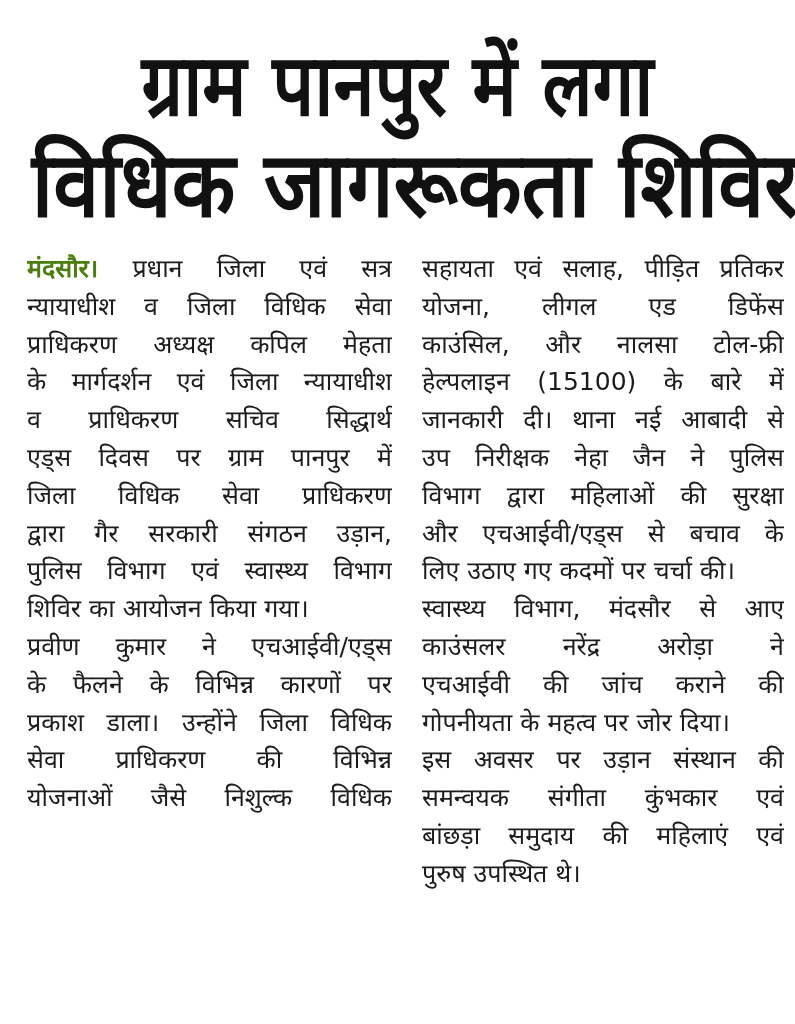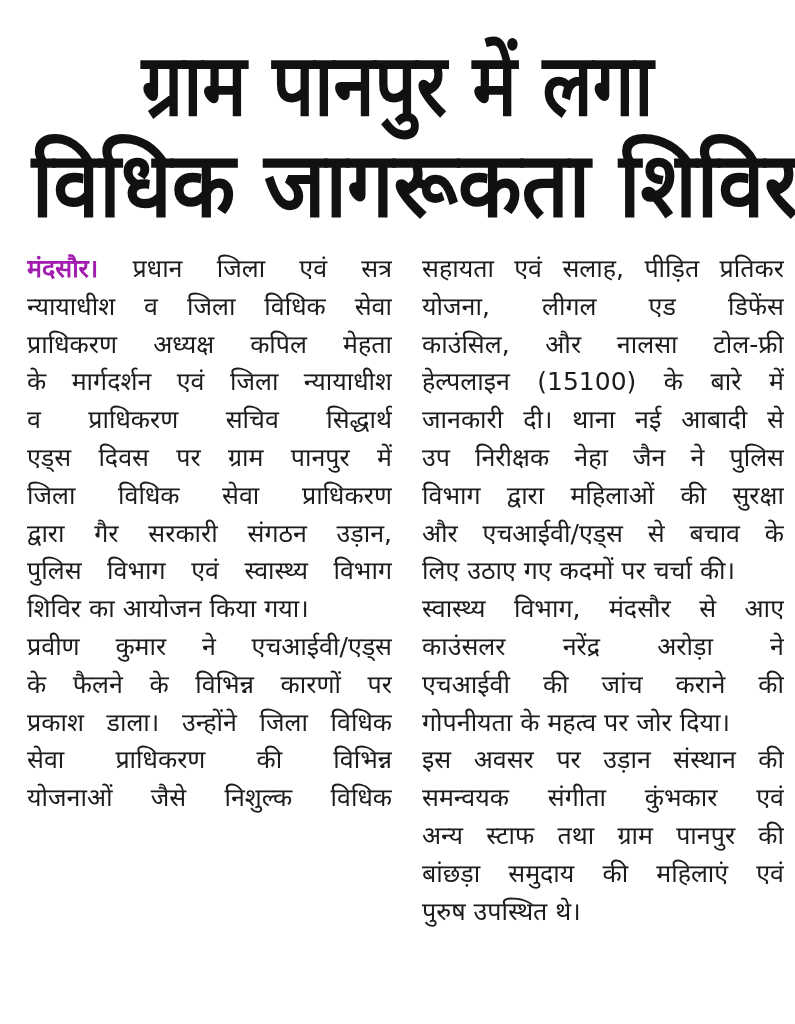--- a/index.html
+++ b/index.html
@@ -20,21 +20,21 @@
     position: absolute; top: 250px; width: 365px;
   }
   .col.left { left: 27px; }
   .col.right { left: 422px; width: 362px; }
   .line {
     height: 37.8px; line-height: 37.8px; font-size: 25px;
     white-space: nowrap; text-align: justify; text-align-last: justify;
     overflow: hidden; color: #1c1c1c;
   }
   .line.last { text-align-last: left; }
-  .dateline { font-weight: bold; color: #a21caf; }
+  .dateline { font-weight: bold; color: #4d7c0f; }
 </style>
 </head>
 <body>
 
 <div>
   <div class="headline l1">ग्राम पानपुर में लगा</div>
   <div class="headline l2">विधिक जागरूकता शिविर</div>
 
   <div class="col left">
     <div class="line"><span class="dateline">मंदसौर।</span><span> प्रधान जिला एवं सत्र</span></div>
@@ -63,17 +63,16 @@
     <div class="line">उप निरीक्षक नेहा जैन ने पुलिस</div>
     <div class="line">विभाग द्वारा महिलाओं की सुरक्षा</div>
     <div class="line">और एचआईवी/एड्स से बचाव के</div>
     <div class="line last">लिए उठाए गए कदमों पर चर्चा की।</div>
     <div class="line">स्वास्थ्य विभाग, मंदसौर से आए</div>
     <div class="line">काउंसलर नरेंद्र अरोड़ा ने</div>
     <div class="line">एचआईवी की जांच कराने की</div>
     <div class="line last">गोपनीयता के महत्व पर जोर दिया।</div>
     <div class="line">इस अवसर पर उड़ान संस्थान की</div>
     <div class="line">समन्वयक संगीता कुंभकार एवं</div>
-    <div class="line">अन्य स्टाफ तथा ग्राम पानपुर की</div>
     <div class="line">बांछड़ा समुदाय की महिलाएं एवं</div>
     <div class="line last">पुरुष उपस्थित थे।</div>
   </div>
 </div>
 
 </body></html>

